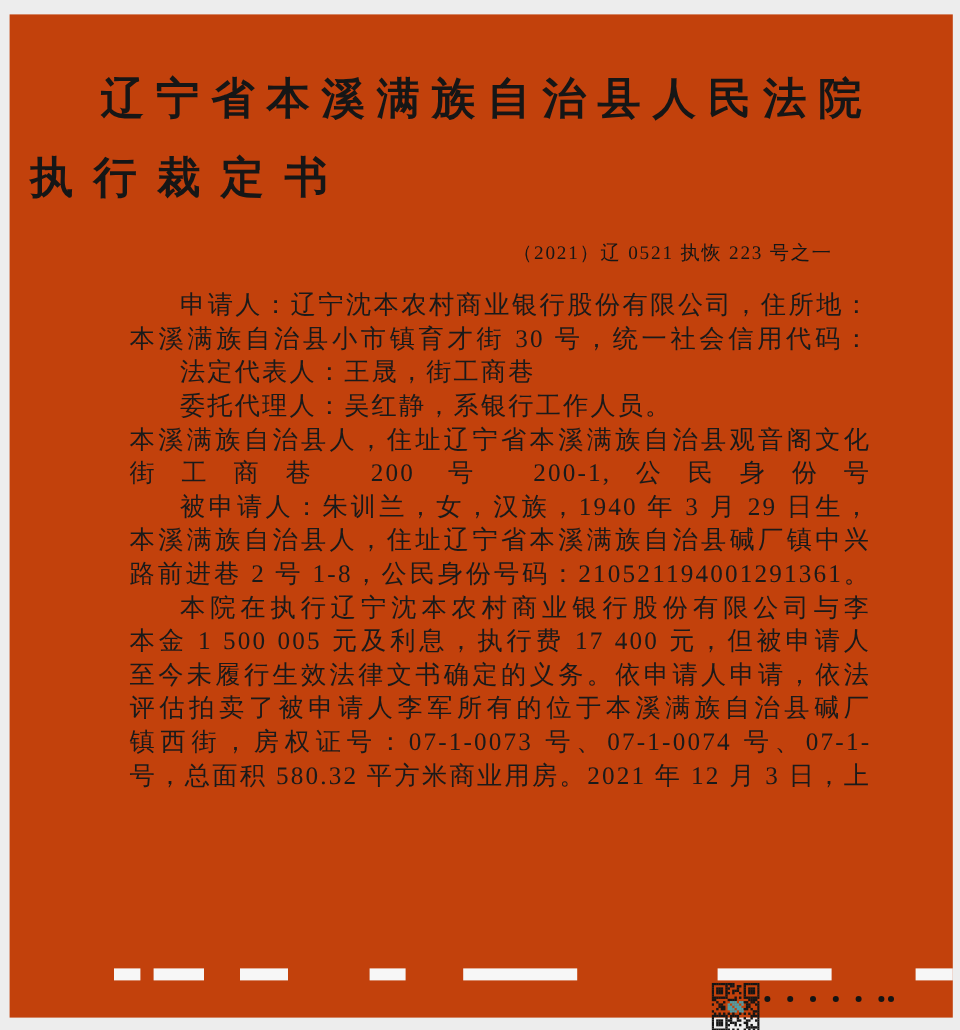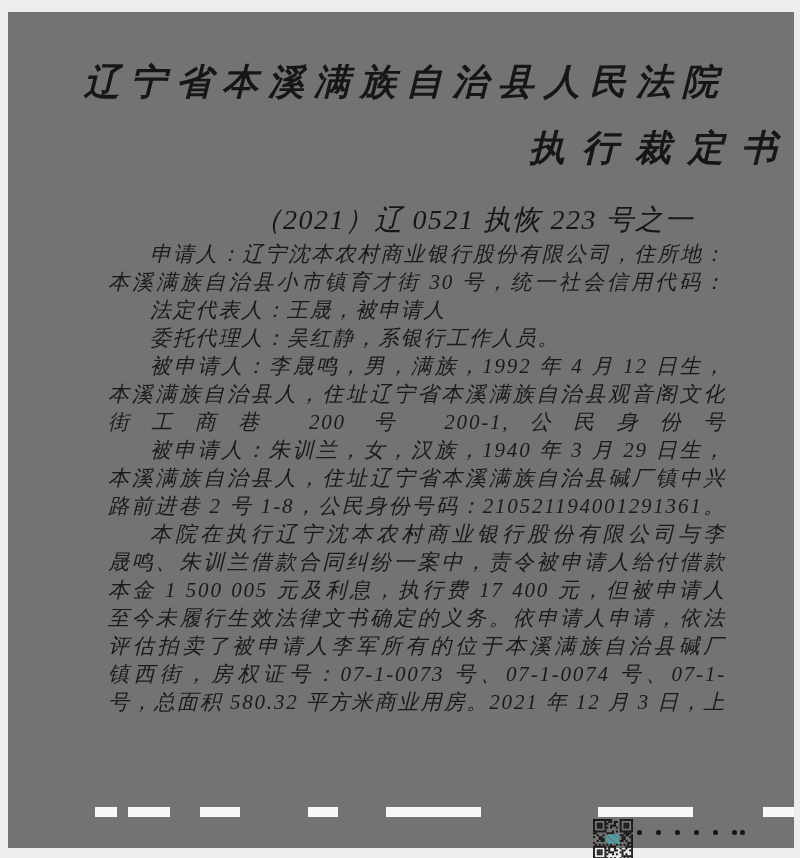--- a/index.html
+++ b/index.html
@@ -10,53 +10,52 @@
     background: #ededed;
     overflow: hidden;
     font-family: "Liberation Serif", "DejaVu Serif", serif;
   }
   .page {
     position: absolute;
     left: 8px;
     top: 12px;
     width: 786px;
     height: 836px;
-    background: #737373;
+    background: #c2410c;
     color: #161616;
-    font-style: italic;
   }
   .court-name {
     position: absolute;
     top: 46px;
     left: 0;
     right: 0;
     text-align: center;
     font-size: 36px;
     font-weight: bold;
     letter-spacing: 10px;
     text-indent: 10px;
     white-space: nowrap;
   }
   .doc-title {
     position: absolute;
     top: 112px;
     left: 0;
     right: 0;
-    text-align: right;
+    text-align: left;
     font-size: 36px;
     font-weight: bold;
     letter-spacing: 17px;
     text-indent: 17px;
     white-space: nowrap;
   }
   .case-number {
     position: absolute;
     top: 189px;
     right: 100px;
-    font-size: 28px;
+    font-size: 16px;
     letter-spacing: 1.5px;
     white-space: nowrap;
   }
   .doc-body {
     position: absolute;
     top: 228px;
     left: 100px;
     width: 618px;
     font-size: 21px;
     letter-spacing: 1.8px;
@@ -122,30 +121,28 @@
 
   <div class="court-name">辽宁省本溪满族自治县人民法院</div>
 
   <div class="doc-title">执行裁定书</div>
 
   <div class="case-number">（2021）辽 0521 执恢 223 号之一</div>
 
   <div class="doc-body" id="doc-body">
       <div class="line indent fill">申请人：辽宁沈本农村商业银行股份有限公司，住所地：</div>
       <div class="line fill">本溪满族自治县小市镇育才街 30 号，统一社会信用代码：</div>
-      <div class="line indent">法定代表人：王晟，被申请人</div>
+      <div class="line indent">法定代表人：王晟，街工商巷</div>
       <div class="line indent">委托代理人：吴红静，系银行工作人员。</div>
-      <div class="line indent fill">被申请人：李晟鸣，男，满族，1992 年 4 月 12 日生，</div>
       <div class="line fill">本溪满族自治县人，住址辽宁省本溪满族自治县观音阁文化</div>
       <div class="line fill">街工商巷 200 号 200-1,公民身份号码:210521199204121373。</div>
       <div class="line indent fill">被申请人：朱训兰，女，汉族，1940 年 3 月 29 日生，</div>
       <div class="line fill">本溪满族自治县人，住址辽宁省本溪满族自治县碱厂镇中兴</div>
       <div class="line fill">路前进巷 2 号 1-8，公民身份号码：210521194001291361。</div>
       <div class="line indent fill">本院在执行辽宁沈本农村商业银行股份有限公司与李</div>
-      <div class="line fill">晟鸣、朱训兰借款合同纠纷一案中，责令被申请人给付借款</div>
       <div class="line fill">本金 1 500 005 元及利息，执行费 17 400 元，但被申请人</div>
       <div class="line fill">至今未履行生效法律文书确定的义务。依申请人申请，依法</div>
       <div class="line fill">评估拍卖了被申请人李军所有的位于本溪满族自治县碱厂</div>
       <div class="line fill">镇西街，房权证号：07-1-0073 号、07-1-0074 号、07-1-0075</div>
       <div class="line fill">号，总面积 580.32 平方米商业用房。2021 年 12 月 3 日，上</div>
     </div>
 
   <div class="bleed-band">
     <i style="left:87px;  width:22px;"></i>
     <i style="left:120px; width:42px;"></i>

